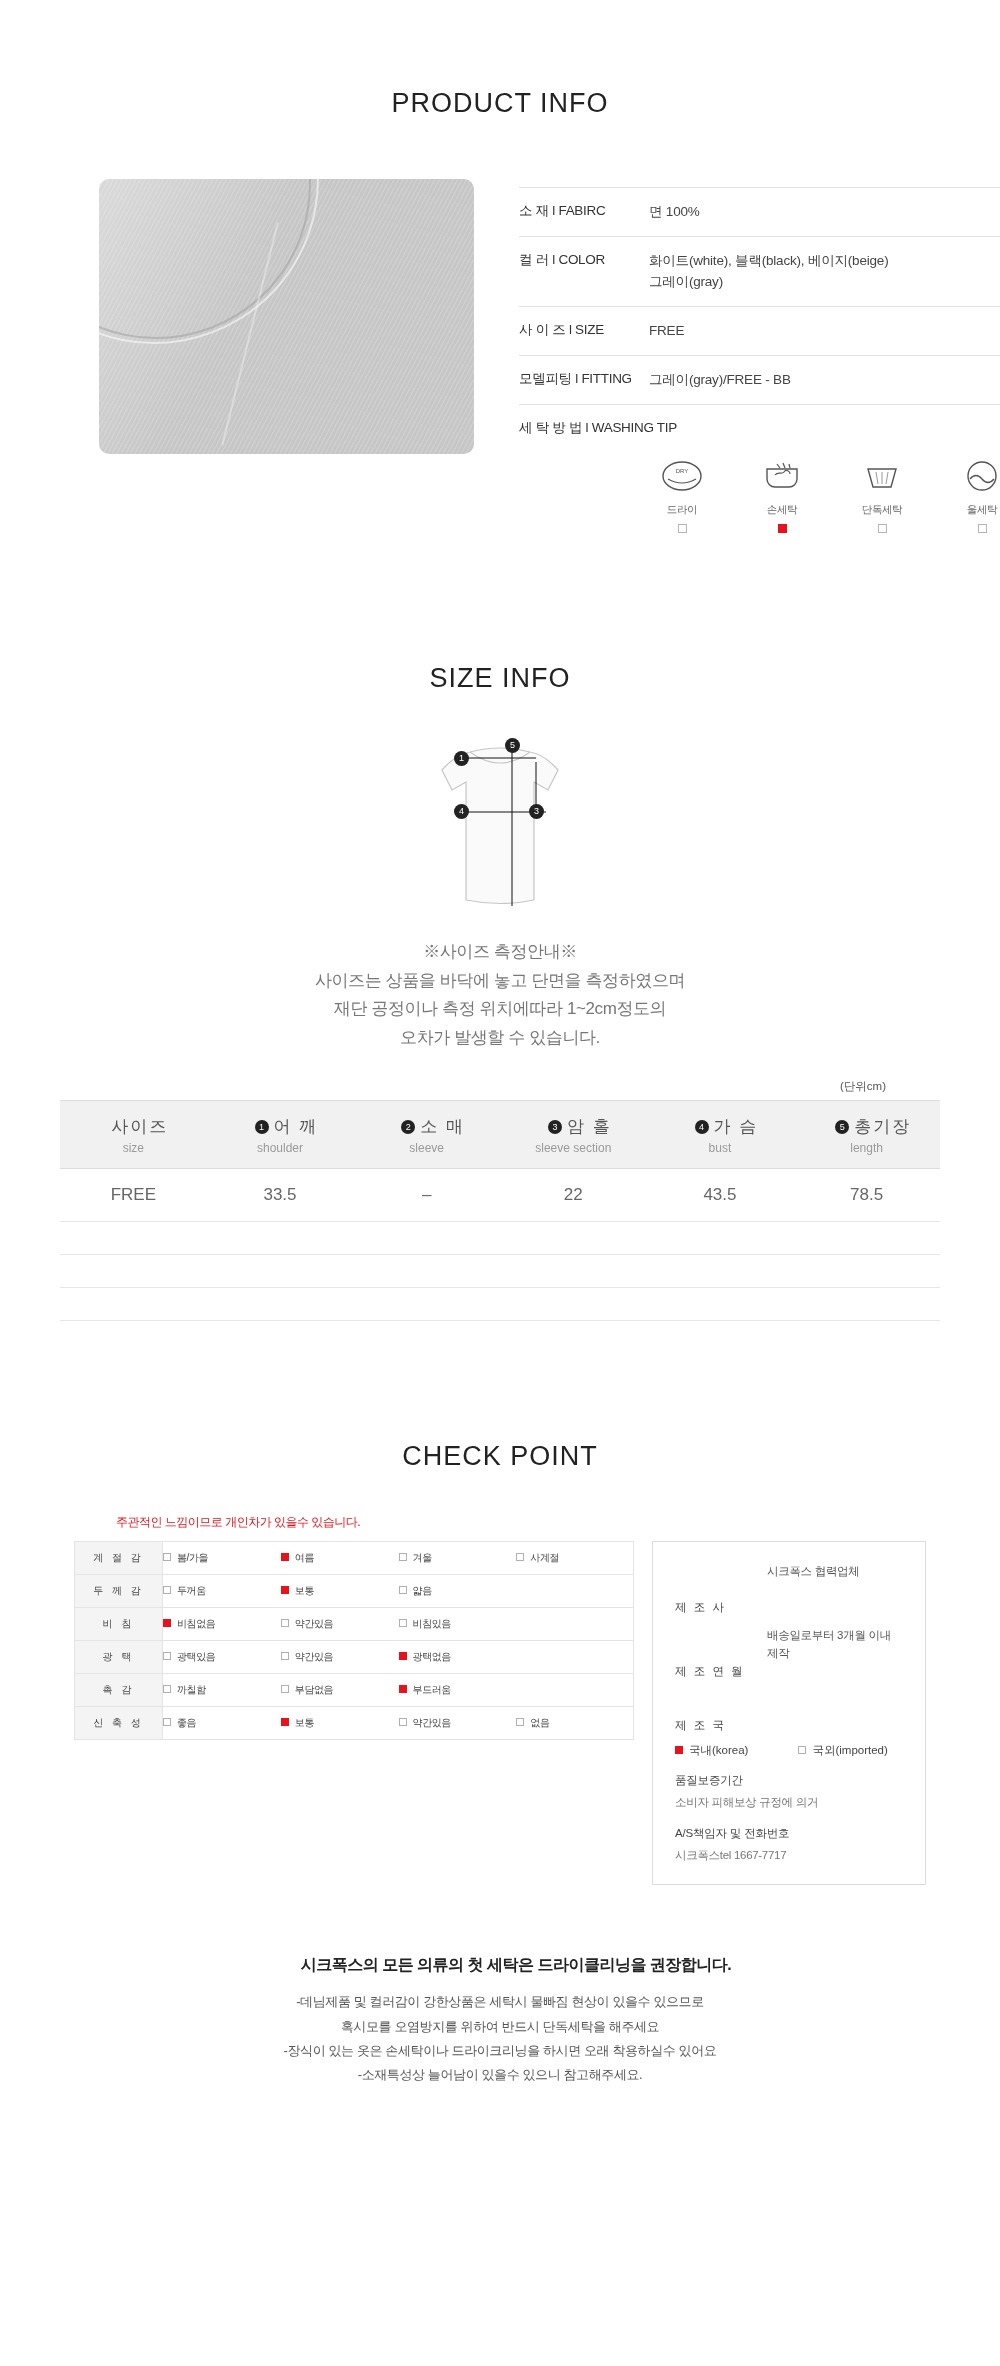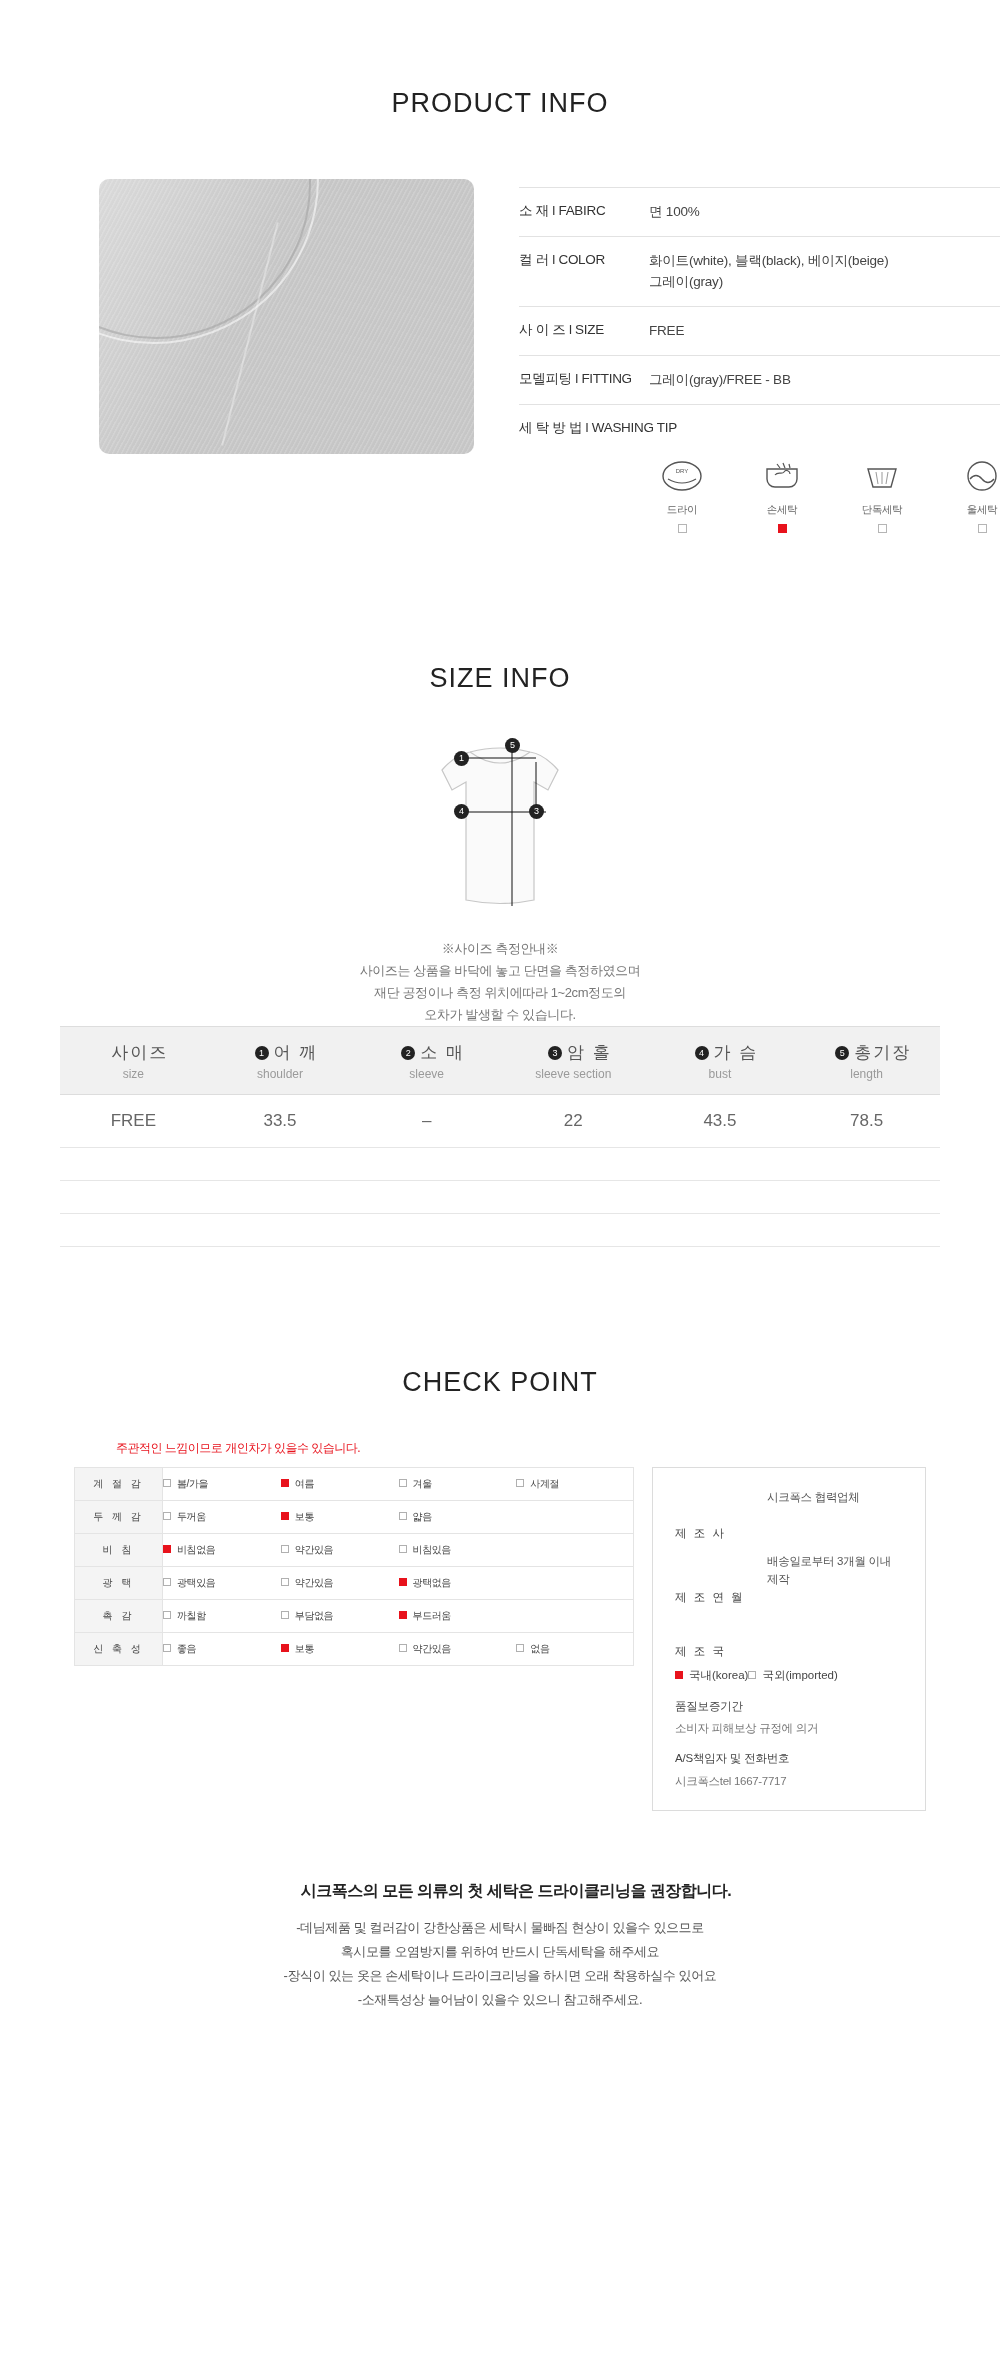--- a/index.html
+++ b/index.html
@@ -131,21 +131,21 @@
     border-radius: 50%;
     background: #222;
     color: #fff;
     font-size: 9px;
     line-height: 15px;
     text-align: center;
     z-index: 3;
   }
   .size-note {
     text-align: center;
-    font-size: 13px;
+    font-size: 17px;
     color: #777;
     line-height: 1.7;
     margin-top: 14px;
     letter-spacing: -0.4px;
   }
   .unit-label {
     text-align: right;
     font-size: 11.5px;
     color: #555;
     padding: 0 60px 6px 0;
@@ -238,21 +238,21 @@
     color: #444;
     line-height: 1.6;
     min-height: 205px;
   }
   .cp-right .r-row { display: flex; margin-bottom: 9px; }
   .cp-right .r-key { width: 92px; letter-spacing: 2px; flex: 0 0 92px; margin-top: 36px; }
   .cp-right .r-val { color: #555; letter-spacing: -0.3px; }
   .cp-right .r-block { margin-top: 12px; }
   .cp-right .r-block .r-title { letter-spacing: -0.2px; }
   .cp-right .r-block .r-sub { color: #777; margin-top: 4px; letter-spacing: -0.3px; }
-  .origin-line { display: flex; align-items: center; }
+  .origin-line { display: flex; gap: 50px; align-items: center; }
 
   
   .footer-notes { text-align: center; margin-top: 70px; padding-bottom: 60px; }
   .footer-lead {
     font-size: 16px;
     color: #222;
     font-weight: 700;
     letter-spacing: -0.5px;
     margin-bottom: 14px;
     padding-left: 32px;
@@ -383,20 +383,21 @@
       <div class="num-badge" style="left:155px; top:4px;">5</div>
       <div class="num-badge" style="left:104px; top:70px;">4</div>
       <div class="num-badge" style="left:179px; top:70px;">3</div>
     </div>
 
     <div class="size-note" style="white-space:pre-line">※사이즈 측정안내※
 사이즈는 상품을 바닥에 놓고 단면을 측정하였으며
 재단 공정이나 측정 위치에따라 1~2cm정도의
 오차가 발생할 수 있습니다.</div>
 
+    <div class="unit-label">(단위cm)</div>
 
     <table class="size-table">
       <thead>
         <tr>
           <th>
             <div class="th-ko"><span>사이즈</span></div>
             <div class="th-en">size</div>
           </th>
           <th>
             <div class="th-ko"><span class="badge">1</span><span>어 깨</span></div>

